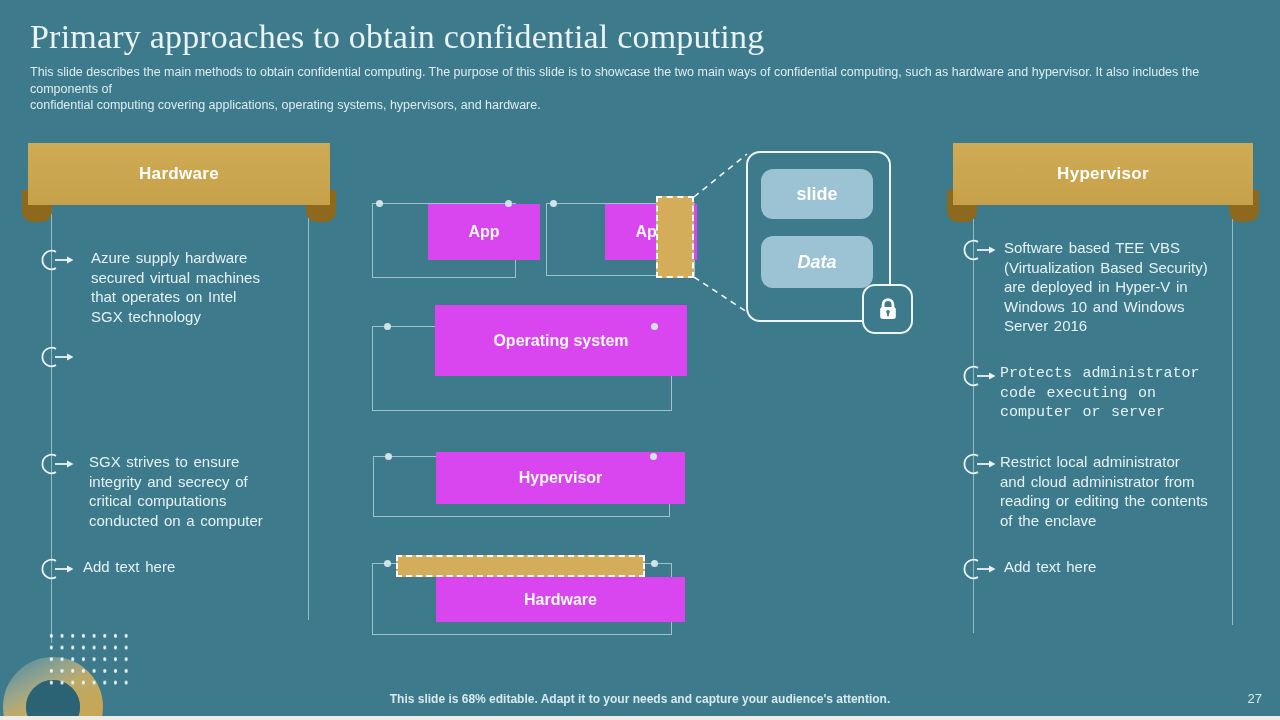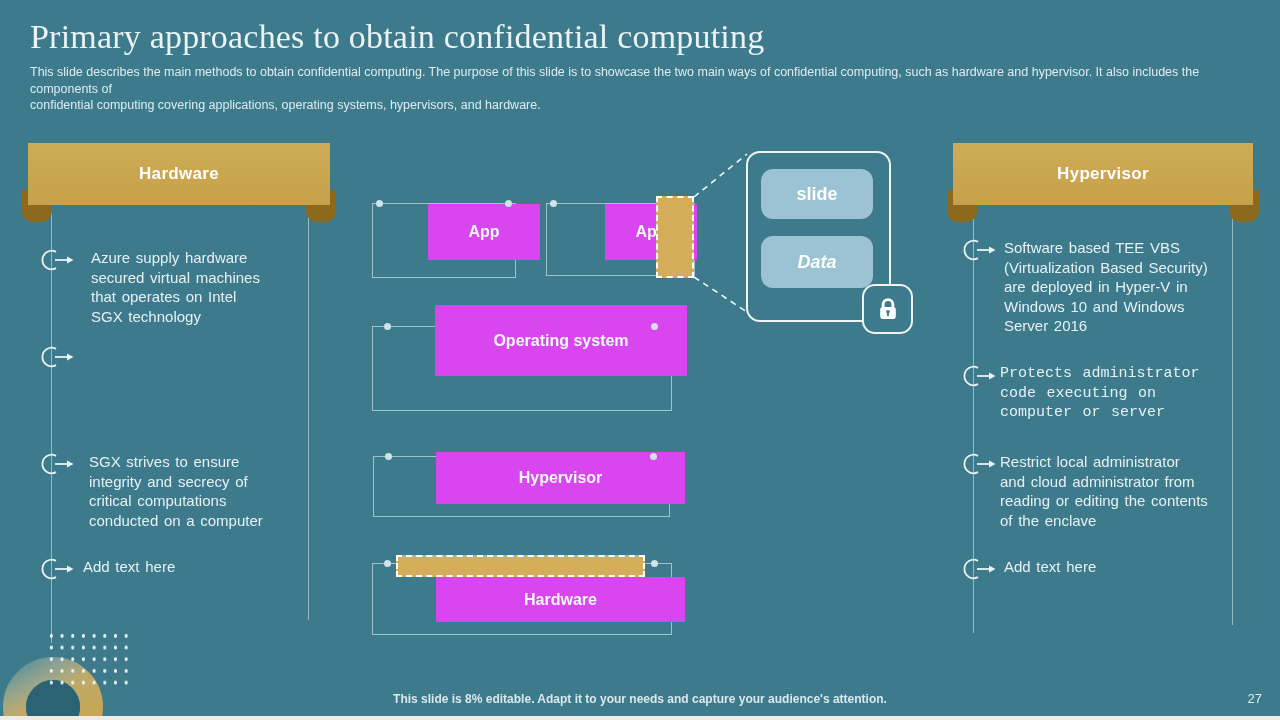--- a/index.html
+++ b/index.html
@@ -236,17 +236,17 @@
         <stop offset="0" stop-color="#ded6b6" stop-opacity="0.25"></stop>
         <stop offset="0.45" stop-color="#d3b264" stop-opacity="0.85"></stop>
         <stop offset="1" stop-color="#c9a44e"></stop>
       </linearGradient>
     </defs>
     <circle cx="63" cy="57" r="38.5" fill="none" stroke="url(#goldfade)" stroke-width="23"></circle>
     <circle cx="63" cy="57" r="27" fill="#2b6375"></circle>
   </svg>
   <div class="abs deco-dots" style="left:46px;top:630px;width:86px;height:60px;"></div>
 
-  <div class="abs footer-note">This slide is 8% editable. Adapt it to your needs and capture your audience's attention.</div>
+  <div class="abs footer-note">This slide is 68% editable. Adapt it to your needs and capture your audience's attention.</div>
   <div class="abs page-number">27</div>
   <div class="abs bottom-strip"></div>
 
 </div>
 
 </body></html>

